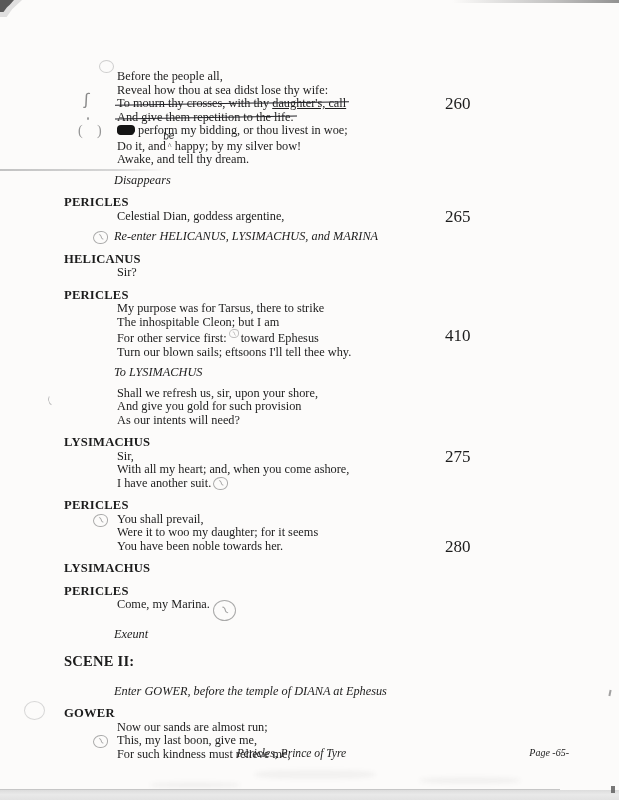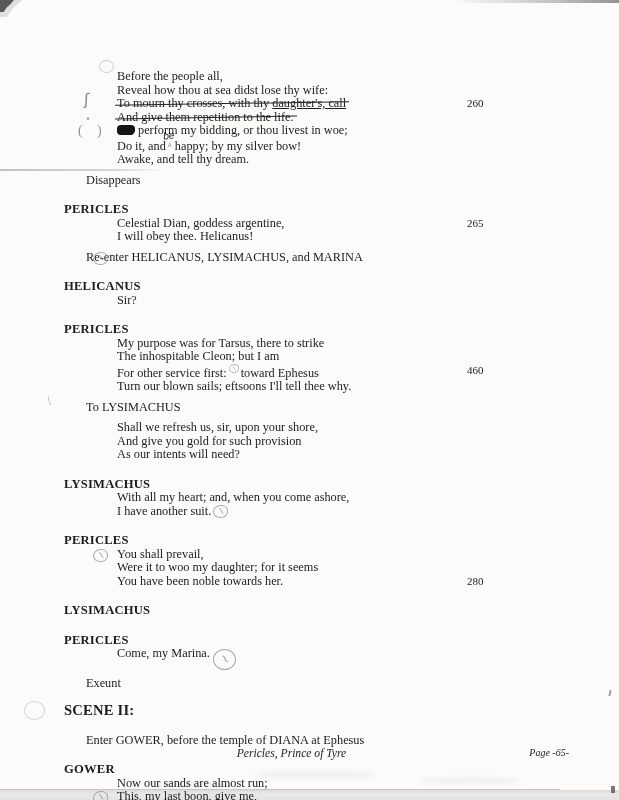--- a/index.html
+++ b/index.html
@@ -8,24 +8,24 @@
     width:619px;height:800px;
     background:#fcfbfa;
     overflow:hidden;
     font-family:"Liberation Serif", serif;
     color:#1c1c1c;
   }
   
   .text-flow{position:absolute;left:0;top:0;width:600px;padding-top:70px;}
   .row{position:relative;font-size:12.3px;line-height:13.5px;}
   .row.line{padding-left:117px;}
-  .row.speaker{padding-left:64px;font-weight:bold;font-size:12.6px;margin-top:16px;letter-spacing:.2px;}
-  .row.stage{padding-left:86px;margin-top:7px;margin-bottom:7px;}
+  .row.speaker{padding-left:64px;font-weight:bold;font-size:12.6px;margin-top:9px;letter-spacing:.2px;}
+  .row.stage{padding-left:114px;font-style:italic;margin-top:7px;margin-bottom:7px;}
   .row.scene{padding-left:64px;font-weight:bold;font-size:14.6px;line-height:18px;margin-top:10px;margin-bottom:15px;letter-spacing:.2px;}
-  .lnum{position:absolute;left:445px;top:0;font-size:11px;margin-left:22px;}
+  .lnum{position:absolute;left:445px;top:0;font-size:17px;}
   
   .strike-wrap{position:relative;display:inline-block;}
   .strike-wrap::after{
     content:"";position:absolute;left:-2px;right:-3px;top:6px;height:1.3px;
     background:#232328;transform:rotate(-0.9deg);
   }
   .tail-underline{text-decoration:underline;}
   
   .ink-blob{
     display:inline-block;width:17px;height:10px;background:#151515;
@@ -120,34 +120,34 @@
       <div class="row line"><span class="txt">Before the people all,</span></div>
       <div class="row line"><span class="txt">Reveal how thou at sea didst lose thy wife:</span></div>
       <div class="row line"><span class="txt"><span class="strike-wrap">To mourn thy crosses, with thy <span class="tail-underline">daughter's, call</span></span></span><span class="lnum">260</span></div>
       <div class="row line"><span class="txt"><span class="strike-wrap">And give them repetition to the life.</span></span></div>
       <div class="row line"><span class="txt"><span class="ink-blob"></span>perform my bidding, or thou livest in woe;</span></div>
       <div class="row line"><span class="txt">Do it, and<span class="ins"><span class="ins-word">be</span><span class="ins-caret">^</span></span>happy; by my silver bow!</span></div>
       <div class="row line"><span class="txt">Awake, and tell thy dream.</span></div>
       <div class="row stage"><span class="txt">Disappears</span></div>
       <div class="row speaker"><span class="txt">PERICLES</span></div>
       <div class="row line"><span class="txt">Celestial Dian, goddess argentine,</span><span class="lnum">265</span></div>
-      <div class="row line"><span class="txt">I will obey thee. Helicanus!</span></div>
       <div class="row stage"><span class="cmark before"></span><span class="txt">Re-enter HELICANUS, LYSIMACHUS, and MARINA</span></div>
       <div class="row speaker"><span class="txt">HELICANUS</span></div>
       <div class="row line"><span class="txt">Sir?</span></div>
       <div class="row speaker"><span class="txt">PERICLES</span></div>
       <div class="row line"><span class="txt">My purpose was for Tarsus, there to strike</span></div>
       <div class="row line"><span class="txt">The inhospitable Cleon; but I am</span></div>
-      <div class="row line"><span class="txt">For other service first:<span class="cmark sm-inline"></span>toward Ephesus</span><span class="lnum">460</span></div>
+      <div class="row line"><span class="txt">For other service first:<span class="cmark sm-inline"></span>toward Ephesus</span><span class="lnum">410</span></div>
       <div class="row line"><span class="txt">Turn our blown sails; eftsoons I'll tell thee why.</span></div>
       <div class="row stage"><span class="txt">To LYSIMACHUS</span></div>
       <div class="row line"><span class="txt">Shall we refresh us, sir, upon your shore,</span></div>
       <div class="row line"><span class="txt">And give you gold for such provision</span></div>
       <div class="row line"><span class="txt">As our intents will need?</span></div>
       <div class="row speaker"><span class="txt">LYSIMACHUS</span></div>
+      <div class="row line"><span class="txt">Sir,</span><span class="lnum">275</span></div>
       <div class="row line"><span class="txt">With all my heart; and, when you come ashore,</span></div>
       <div class="row line"><span class="txt">I have another suit.<span class="cmark after"></span></span></div>
       <div class="row speaker"><span class="txt">PERICLES</span></div>
       <div class="row line"><span class="cmark before"></span><span class="txt">You shall prevail,</span></div>
       <div class="row line"><span class="txt">Were it to woo my daughter; for it seems</span></div>
       <div class="row line"><span class="txt">You have been noble towards her.</span><span class="lnum">280</span></div>
       <div class="row speaker"><span class="txt">LYSIMACHUS</span></div>
       <div class="row speaker"><span class="txt">PERICLES</span></div>
       <div class="row line"><span class="txt">Come, my Marina.<span class="cmark after lg"></span></span></div>
       <div class="row stage"><span class="txt">Exeunt</span></div>

